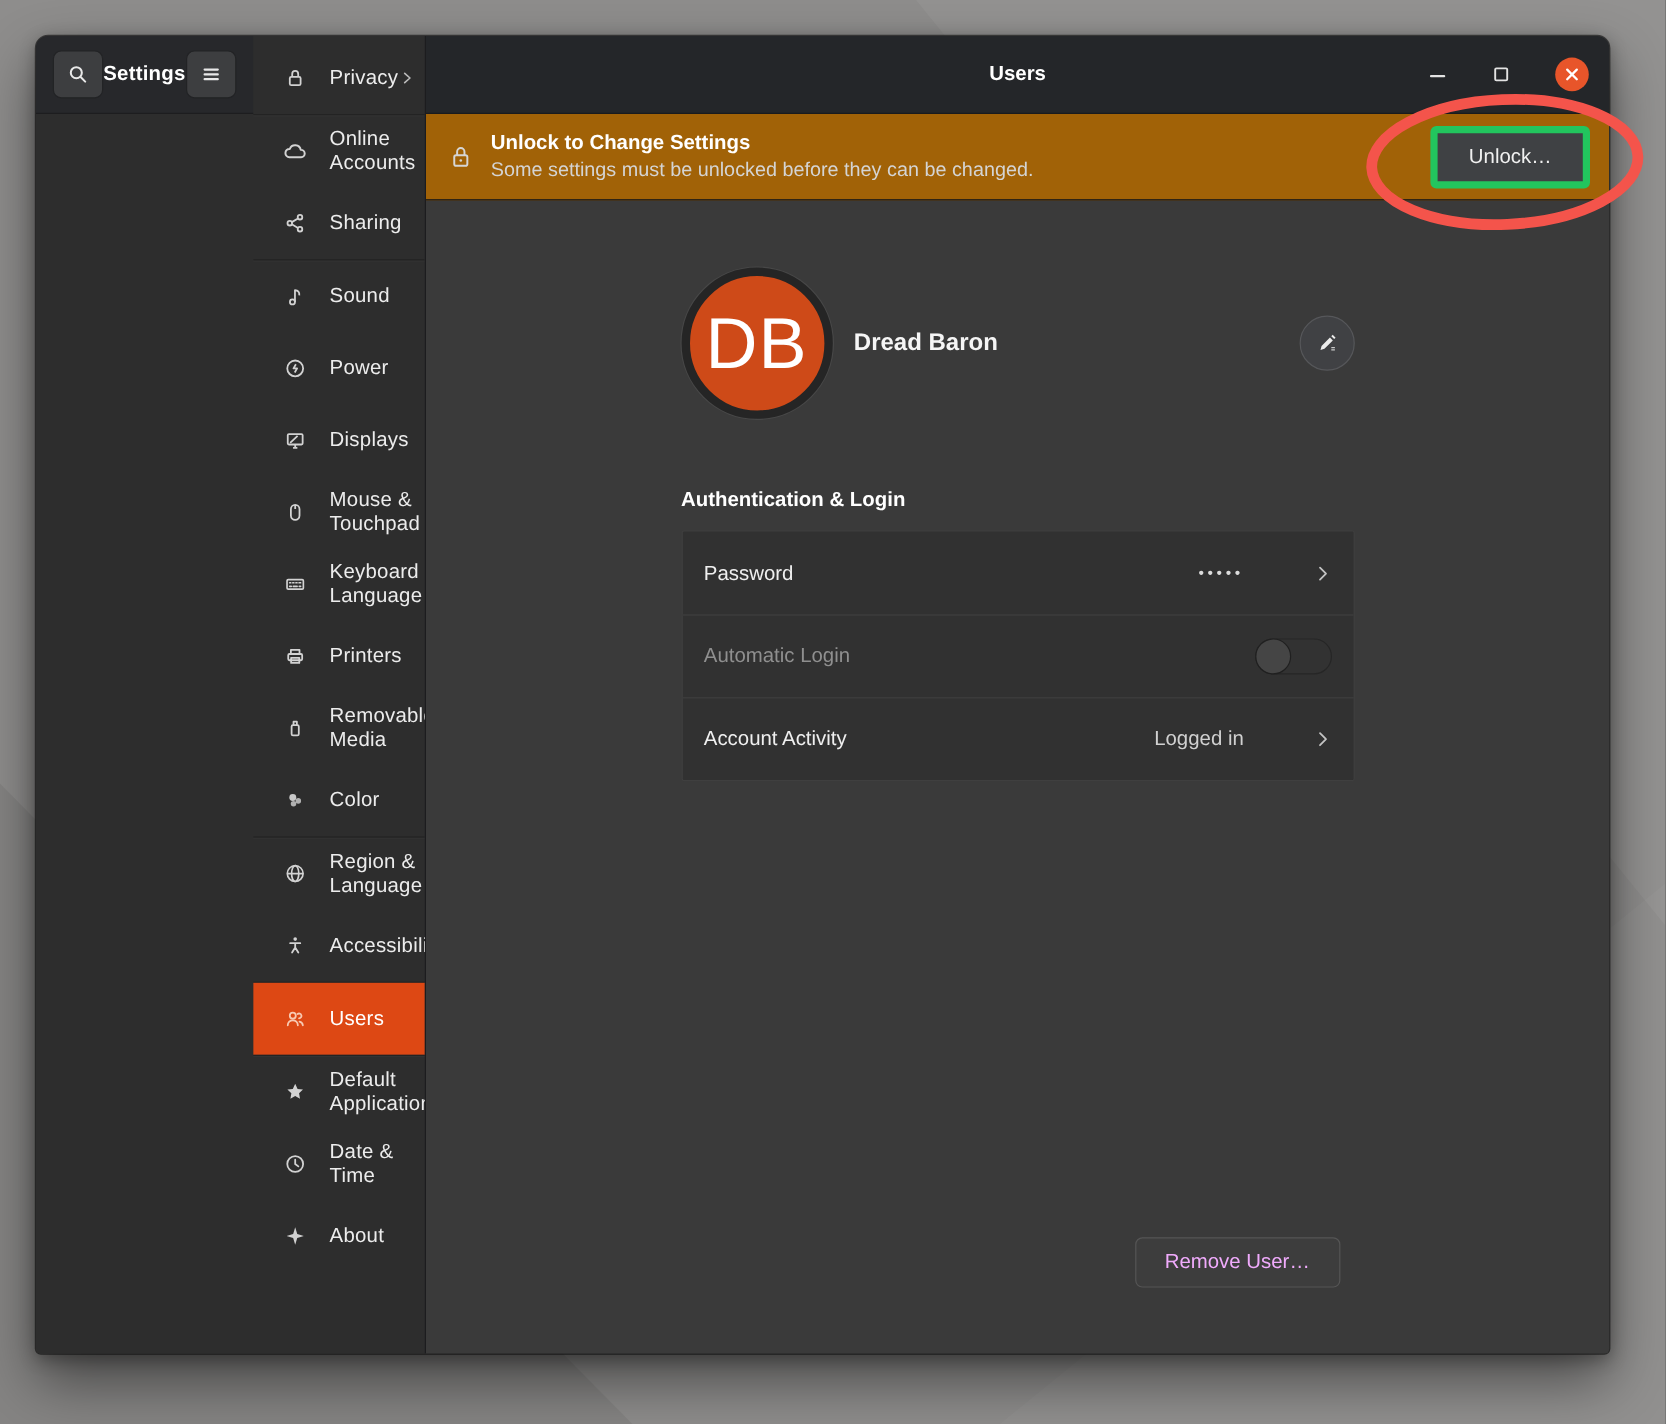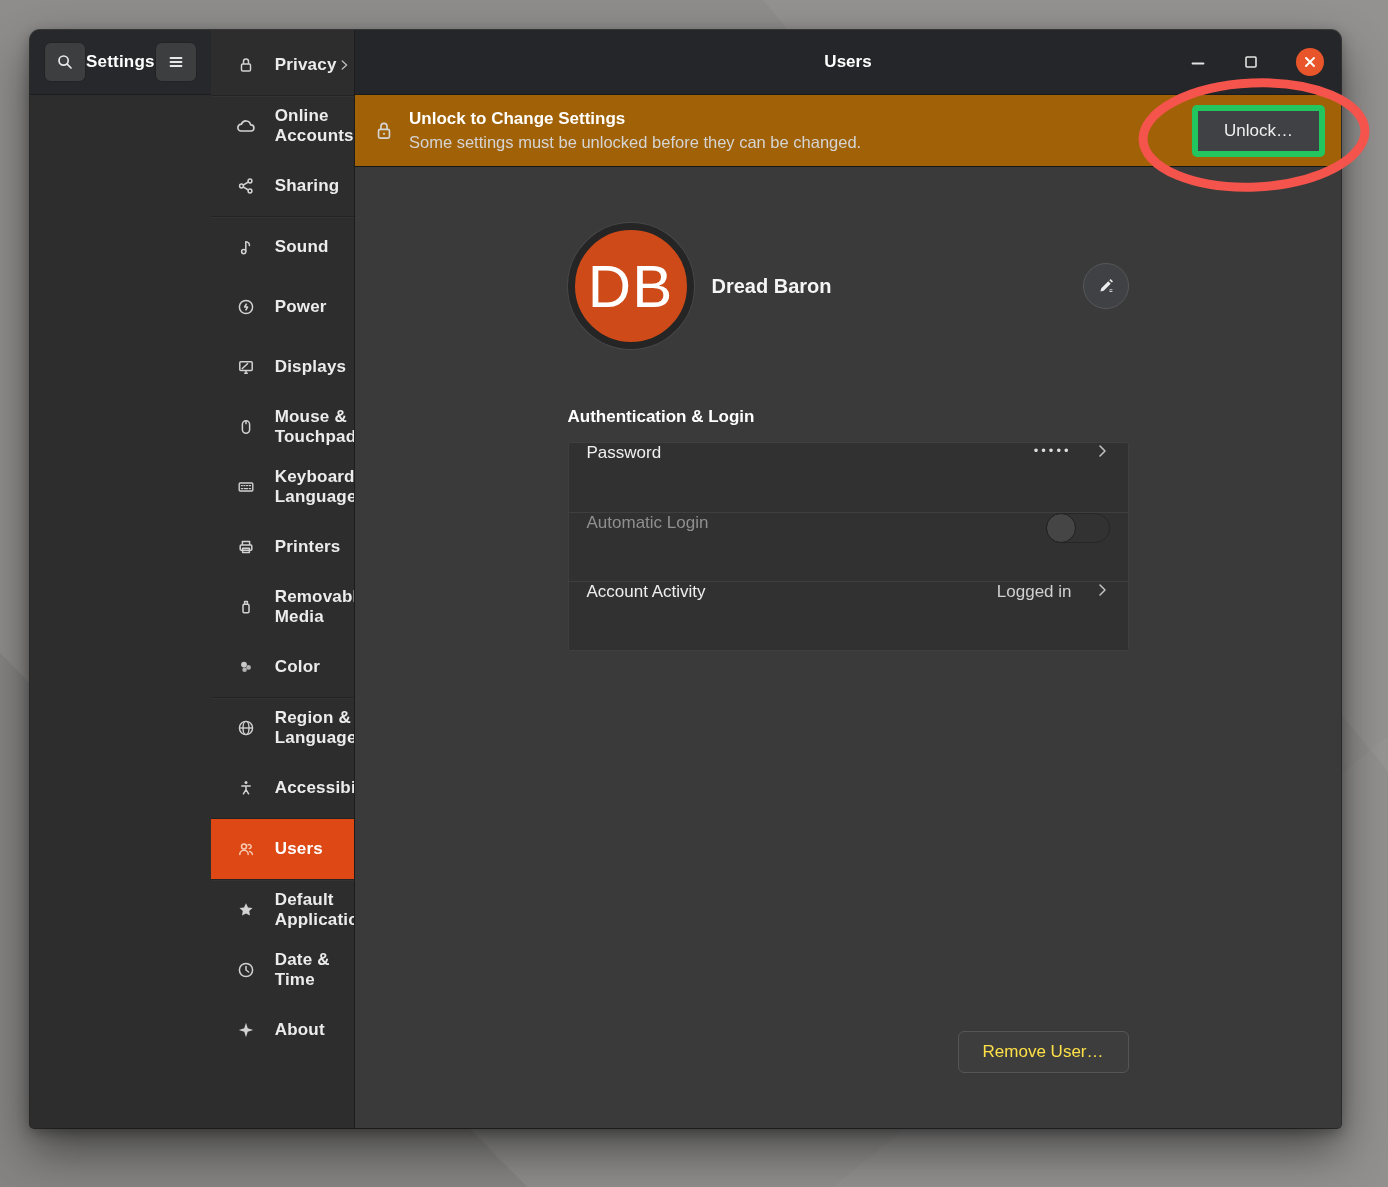--- a/index.html
+++ b/index.html
@@ -27,21 +27,21 @@
                     display:flex; align-items:center; justify-content:space-between; padding:0 14px; }
   .hdr-btn { width:42px; height:40px; border-radius:7px; background:#3d3e40; border:1px solid #222325;
              display:flex; align-items:center; justify-content:center; color:#e8e8e8; cursor:pointer; }
   .sidebar-title { color:#ffffff; font-weight:700; font-size:17px; letter-spacing:.2px; }
 
   .sidebar-list { flex:1; padding-top:5px; overflow:hidden; }
   .side-item { height:60px; display:flex; align-items:center; padding:0 20px 0 24px; color:#ececec;
                font-size:17px; cursor:pointer; }
   .side-item .icn { width:22px; height:22px; margin-right:18px; color:#d2d2d2; flex:0 0 22px;
                     display:flex; align-items:center; justify-content:center; }
-  .side-item .lbl { flex:1; letter-spacing:.2px;font-weight:bold; }
+  .side-item .lbl { flex:1; letter-spacing:.2px; }
   .side-item .chev { color:#b9b9b9; }
   .side-item.selected { background:var(--accent-orange,#DD4814); color:#ffffff; }
   .side-item.selected .icn { color:#f7c9b2; }
   .side-sep { height:1px; background:#232323; box-shadow:0 1px 0 rgba(255,255,255,.03); }
 
   
   .main { flex:1; display:flex; flex-direction:column; background:#3a3a3a; }
   .titlebar { height:65px; flex:0 0 65px; background:#242629; border-bottom:1px solid #1a1b1d;
               position:relative; display:flex; align-items:center; }
   .win-title { position:absolute; left:0; right:0; text-align:center; color:#ffffff; font-weight:700; font-size:17px; }
@@ -68,36 +68,36 @@
             border:7px solid #252525; box-shadow:0 0 0 1px rgba(255,255,255,.07);
             display:flex; align-items:center; justify-content:center; }
   .avatar span { color:#ffffff; font-size:60px; font-weight:500; letter-spacing:1px; }
   .username { margin-left:18px; color:#f5f5f5; font-size:20px; font-weight:700; }
   .edit-btn { margin-left:auto; width:46px; height:46px; border-radius:50%; background:#404144;
               border:1px solid #56575a; color:#ececec; display:flex; align-items:center; justify-content:center; cursor:pointer; }
 
   .section-heading { margin-top:58px; color:#ffffff; font-size:17px; font-weight:700; }
 
   .card { margin-top:15px; background:#313131; border:1px solid #3f3f3f; border-radius:2px; }
-  .row { height:69px; display:flex; padding:0 18px; cursor:pointer; }
+  .row { height:69px; display:flex; align-items:center; padding:0 18px; cursor:pointer;gap:35px; }
   .row + .row { border-top:1px solid #3f3f3f; }
   .row .r-label { flex:1; color:#efefef; font-size:17px; }
   .row .r-label.dim { color:#8f8f8f; }
   .row .r-value { color:#d0d0d0; font-size:17px; margin-right:22px; }
   .row .r-value.dots { font-size:13px; letter-spacing:3px; color:#dcdcdc; }
   .row .chev { color:#c3c3c3; display:flex; }
 
   .toggle { width:64px; height:30px; border-radius:15px; background:#323232; border:1px solid #262626;
             position:relative; cursor:pointer; }
   .toggle .knob { position:absolute; left:-1px; top:-1px; width:30px; height:30px; border-radius:50%;
                   background:#454545; border:1px solid #202020; }
 
-  .remove-btn { position:absolute; right:0; bottom:55px; height:42px; padding:0 24px;
+  .remove-btn { position:absolute; right:12px; bottom:55px; height:42px; padding:0 24px;
                 background:#3d3d3d; border:1px solid #555555; border-radius:6px;
-                color:#fde047; font-size:17px; font-family:inherit; cursor:pointer; }
+                color:#f0abfc; font-size:17px; font-family:inherit; cursor:pointer; }
 
   
   .annotation { position:absolute; left:1108px; top:58px; width:290px; height:156px; z-index:20; pointer-events:none; }
   .annotation ellipse { stroke:var(--annotation-red,#F4544B); }
 
   svg { display:block; }
 </style>
 </head>
 <body>
 

